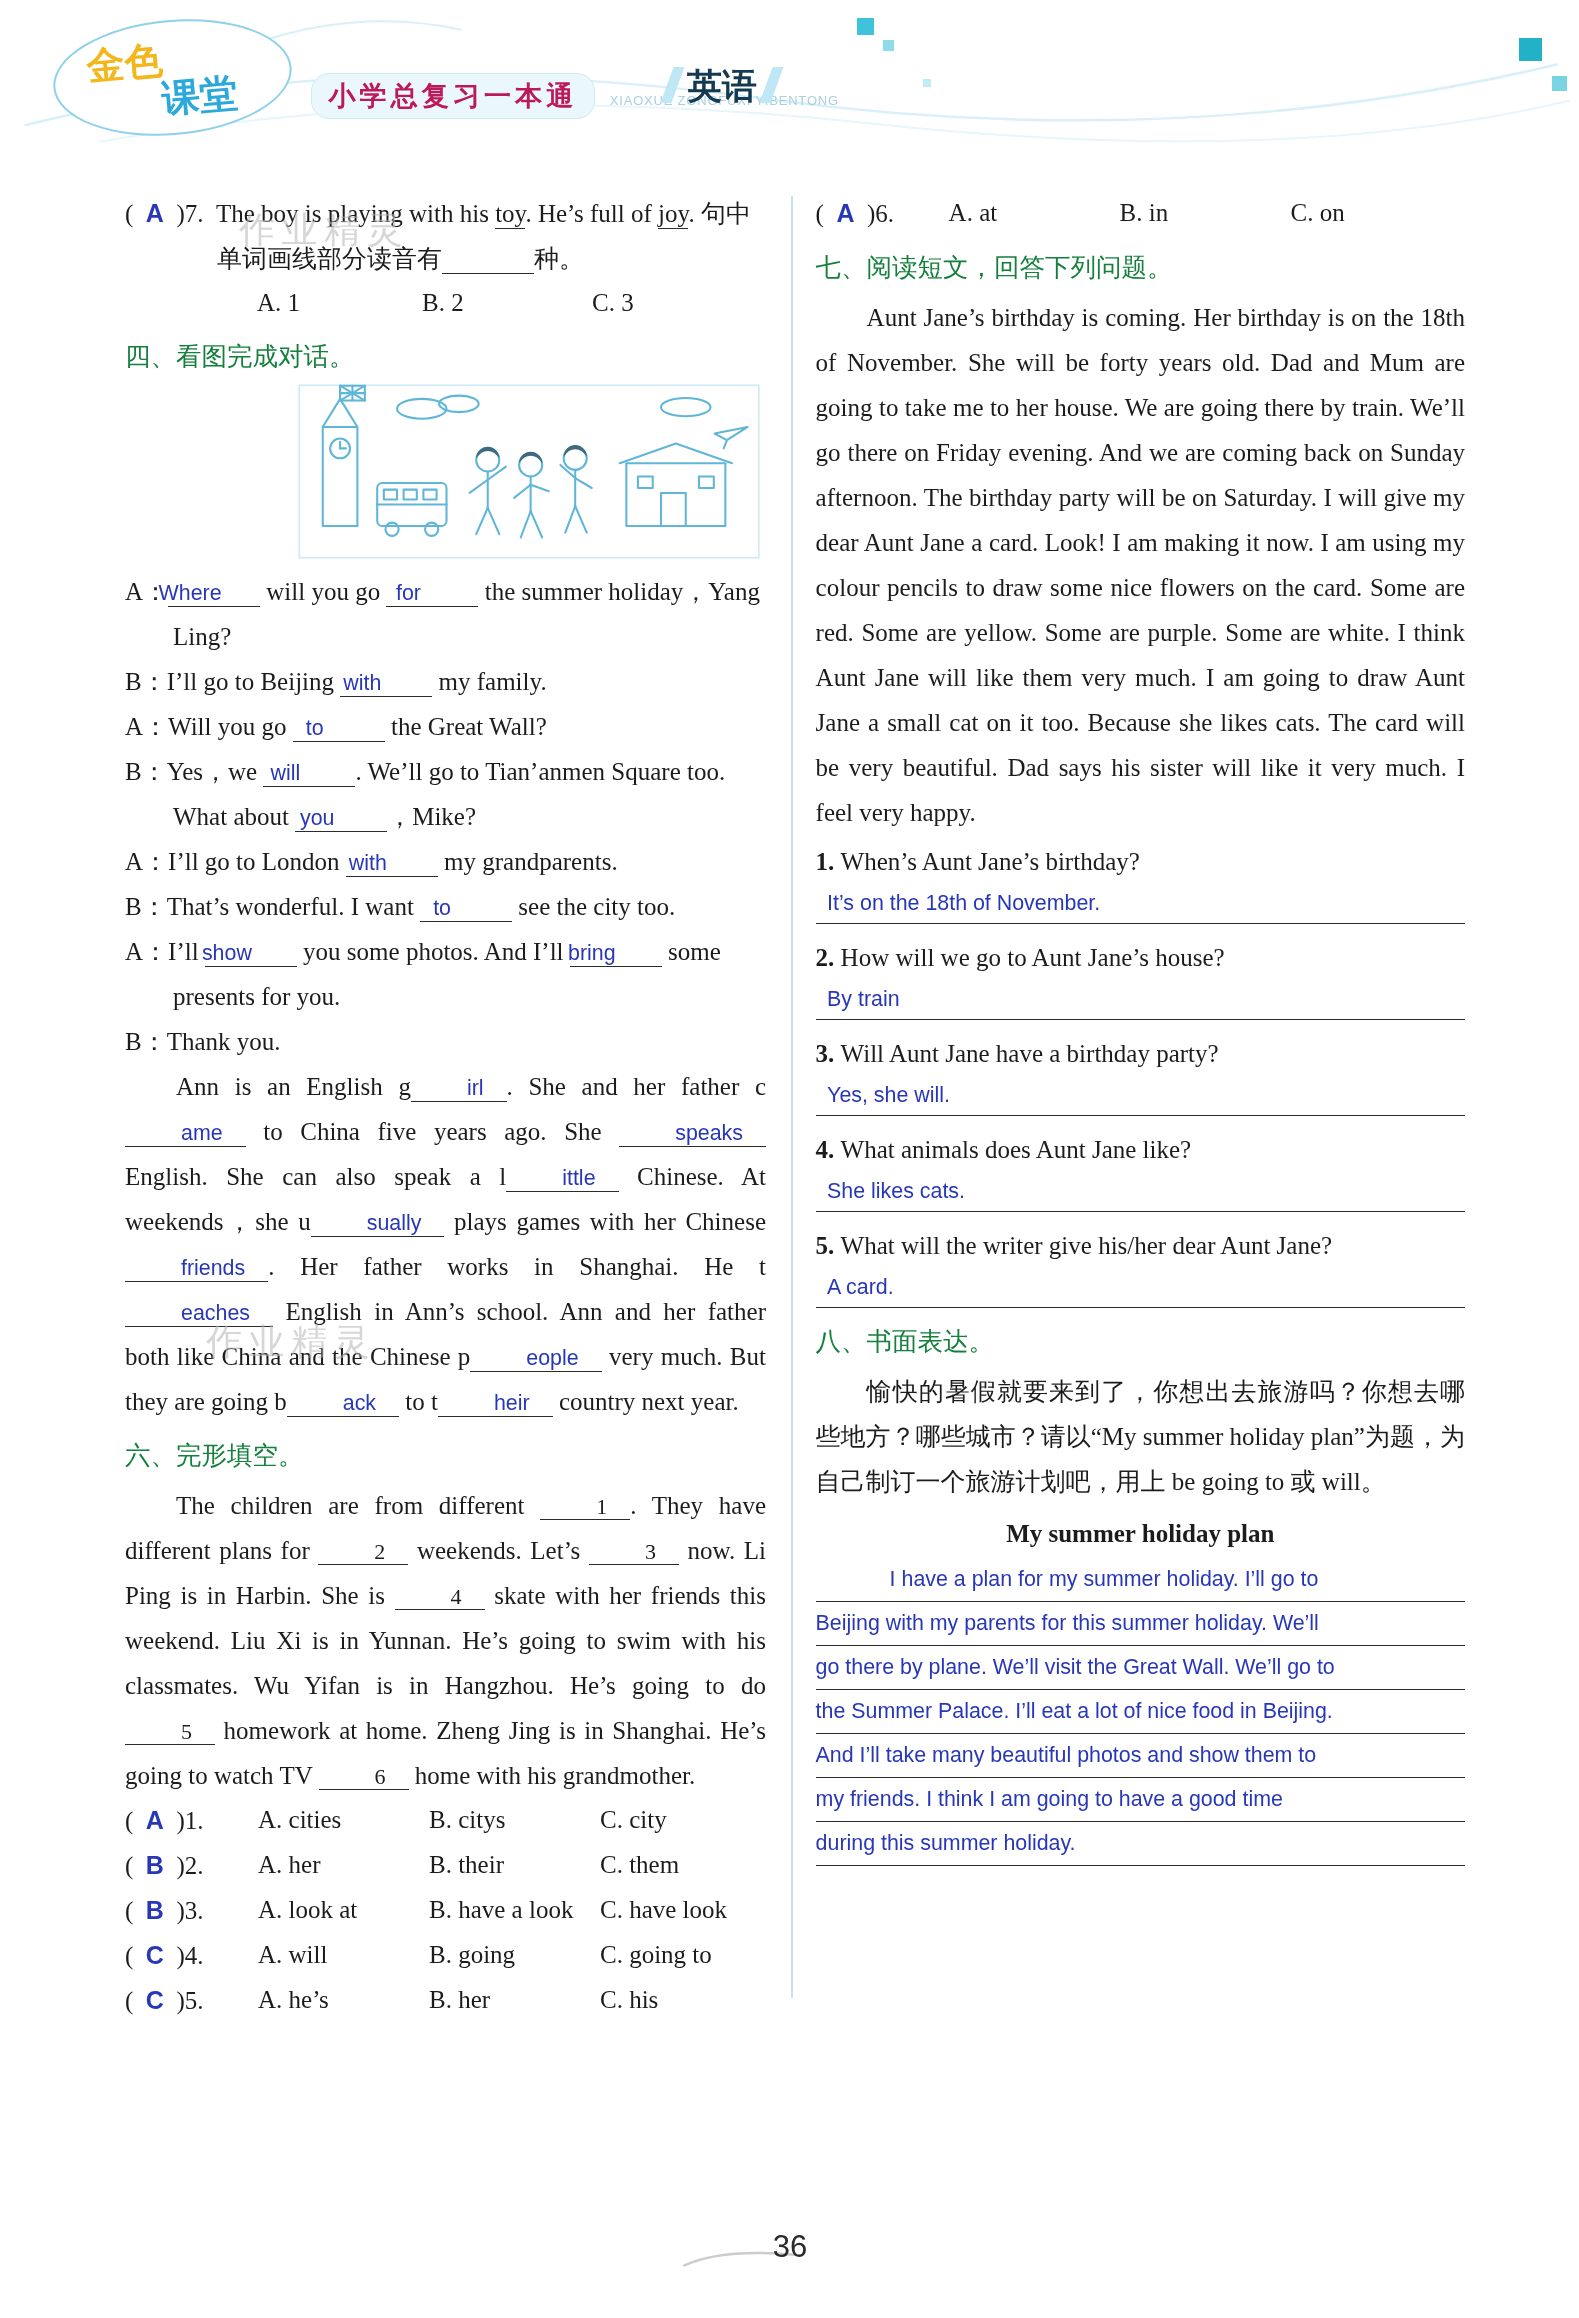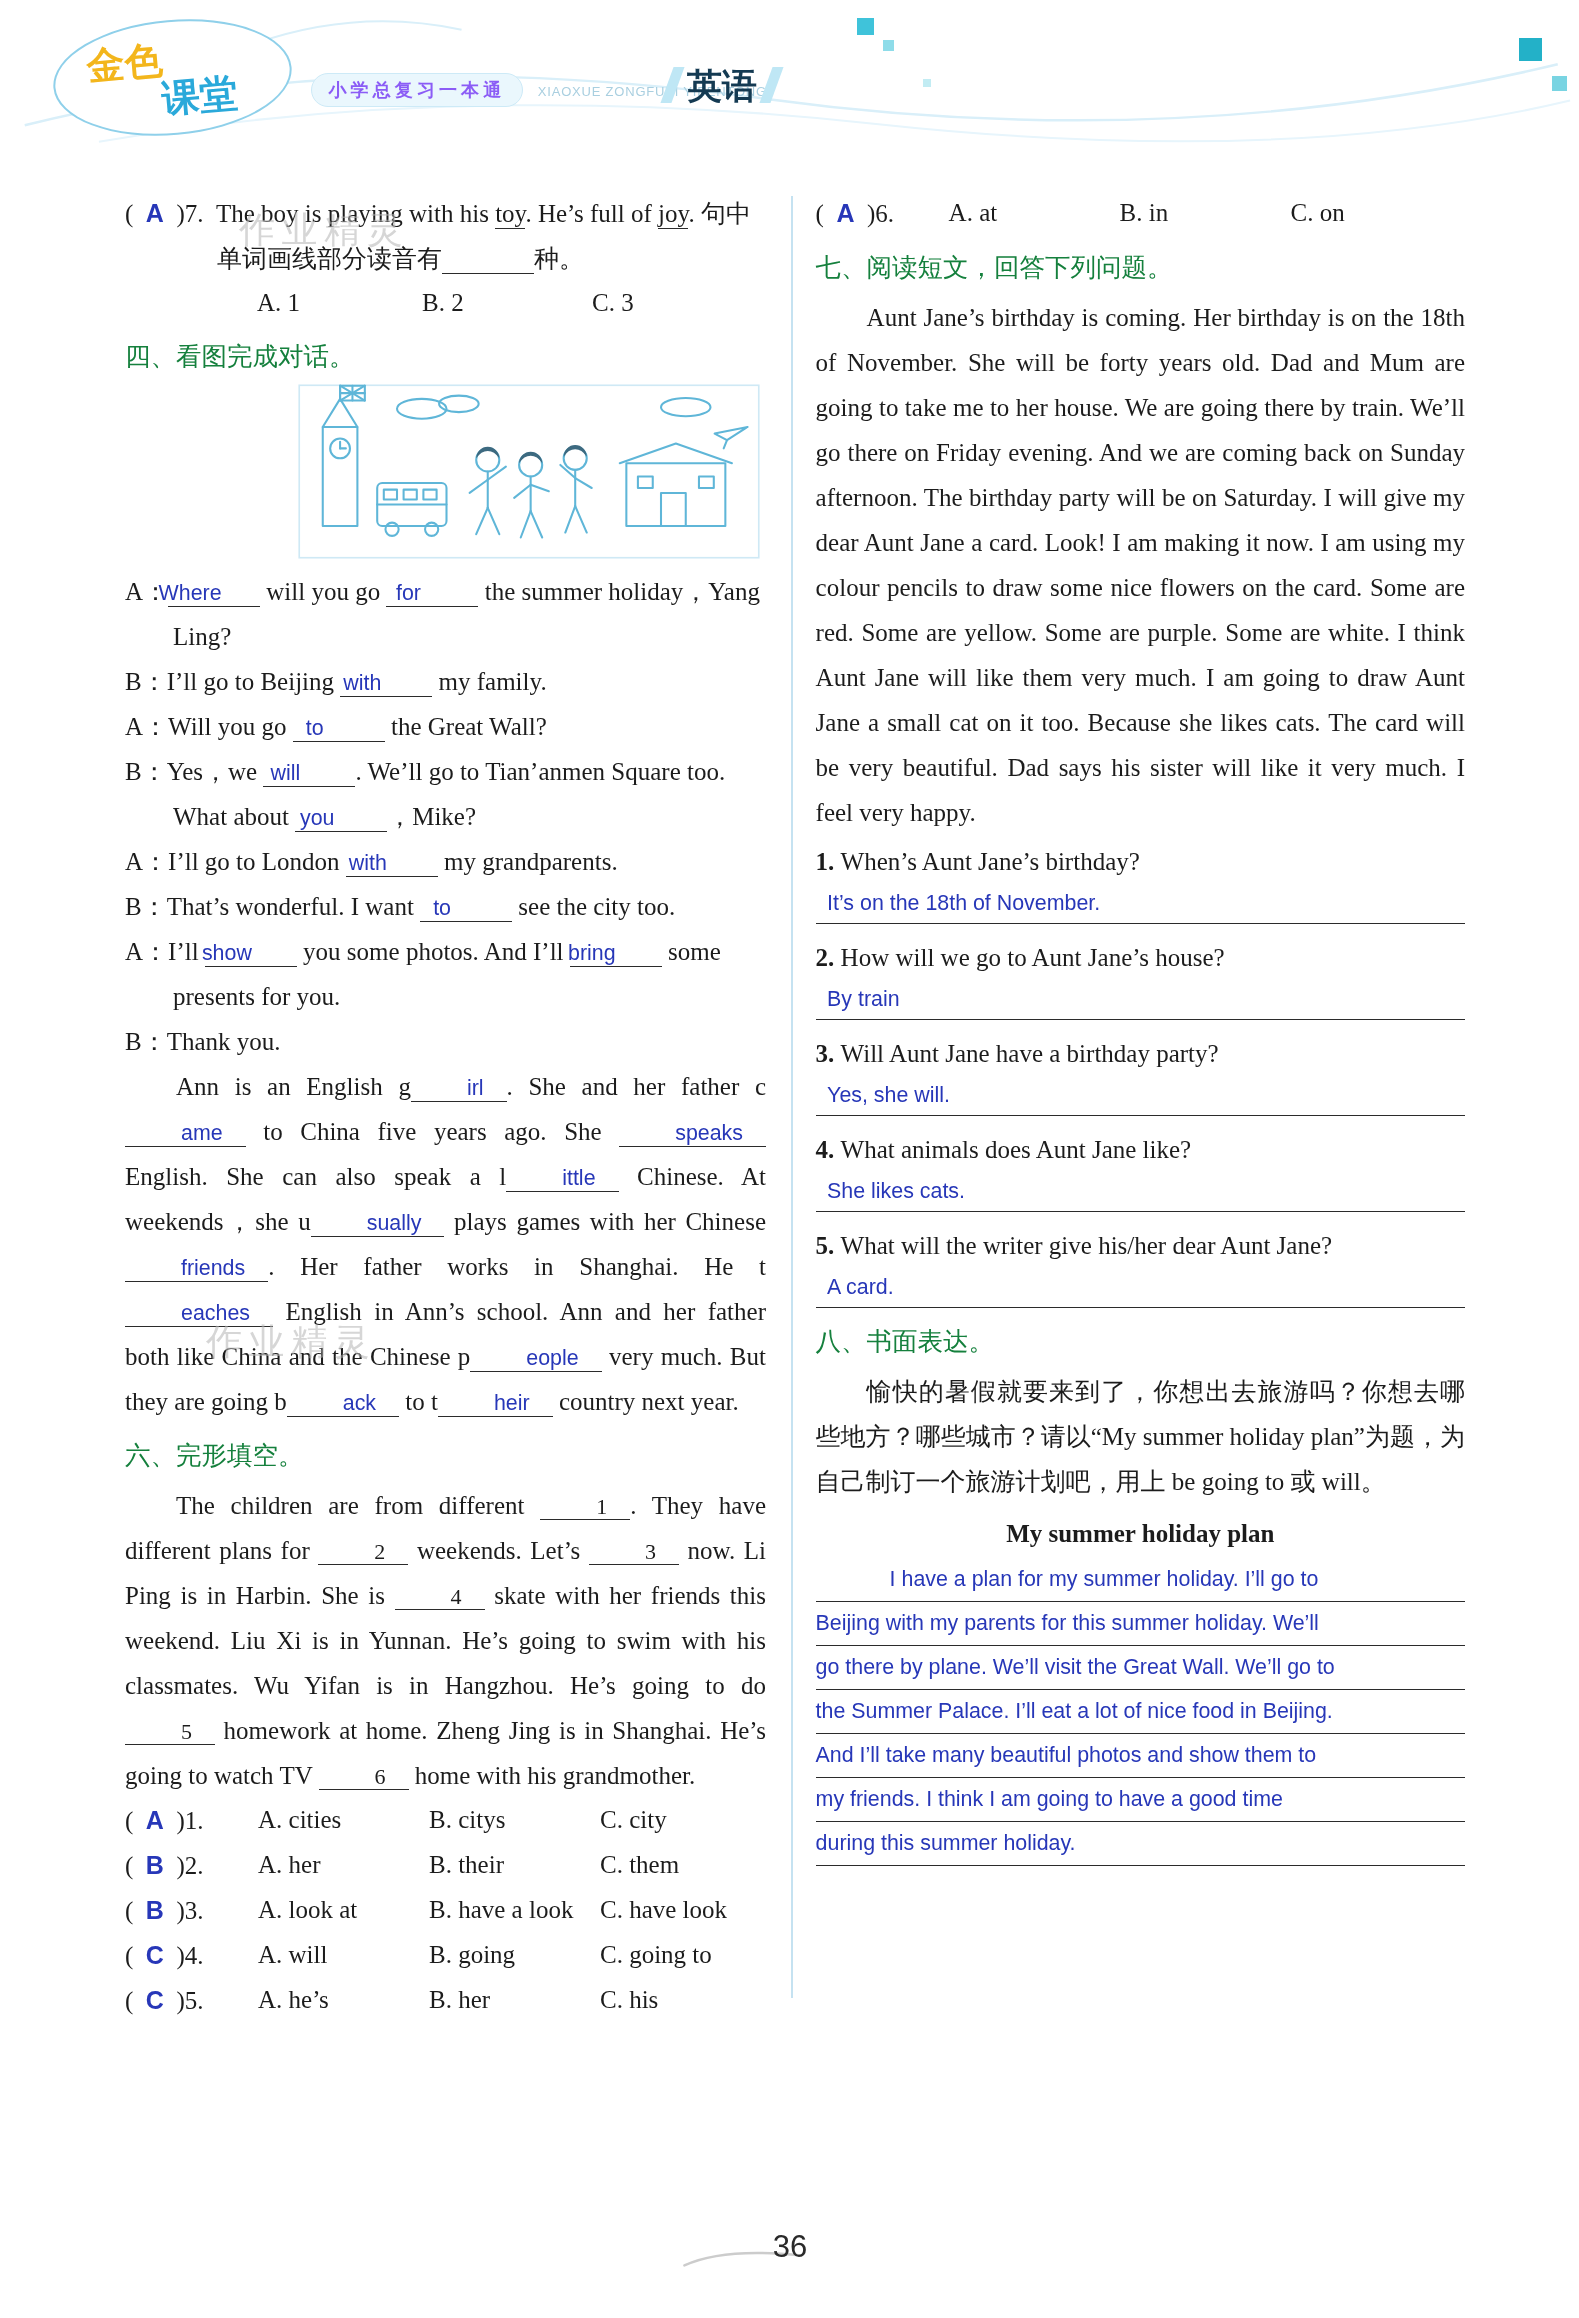--- a/index.html
+++ b/index.html
@@ -12,21 +12,21 @@
   .header{position:absolute;top:0;left:0;width:1580px;height:169px;}
   .hdr-arcs{position:absolute;top:0;left:0;}
   .sq{position:absolute;}
   .logo-cloud{position:absolute;left:53px;top:20px;width:239px;height:115px;background:#fff;
               border:2.5px solid #8fd0ea;border-radius:50%;transform:rotate(-5deg);}
   .logo-gold{position:absolute;left:33px;top:11.5px;font-size:38px;font-weight:bold;color:#f3b61c;
              font-family:"Liberation Sans",sans-serif;}
   .logo-blue{position:absolute;left:105px;top:51px;font-size:38px;font-weight:bold;color:#2aa9da;
              font-family:"Liberation Sans",sans-serif;}
   .series-band{position:absolute;left:311px;top:73px;display:flex;align-items:baseline;gap:15px;}
-  .series-text{font-size:18px;font-weight:bold;color:#8b5cf6;letter-spacing:4.1px;background:#eaf7fd;
+  .series-text{font-size:27px;font-weight:bold;color:#be185d;letter-spacing:4.1px;background:#eaf7fd;
                border:0.8px solid #cdeaf7;border-radius:18px;padding:4.1px 16.5px;
                font-family:"Liberation Sans",sans-serif;}
   .series-pinyin{font-size:13px;color:#a9cfe0;letter-spacing:0.8px;font-family:"Liberation Sans",sans-serif;}
   .subject{position:absolute;left:667px;top:60px;}
   .subject-text{display:inline-block;font-size:35px;font-weight:bold;color:#143a52;padding:3.3px 20px;
                 position:relative;font-family:"Liberation Sans",sans-serif;}
   .subject-text::before{content:"";position:absolute;left:0;top:6.6px;width:10.7px;height:36px;
                         background:#bfe7f5;transform:skewX(-20deg);}
   .subject-text::after{content:"";position:absolute;right:0;top:6.6px;width:10.7px;height:36px;
                        background:#bfe7f5;transform:skewX(-20deg);}

